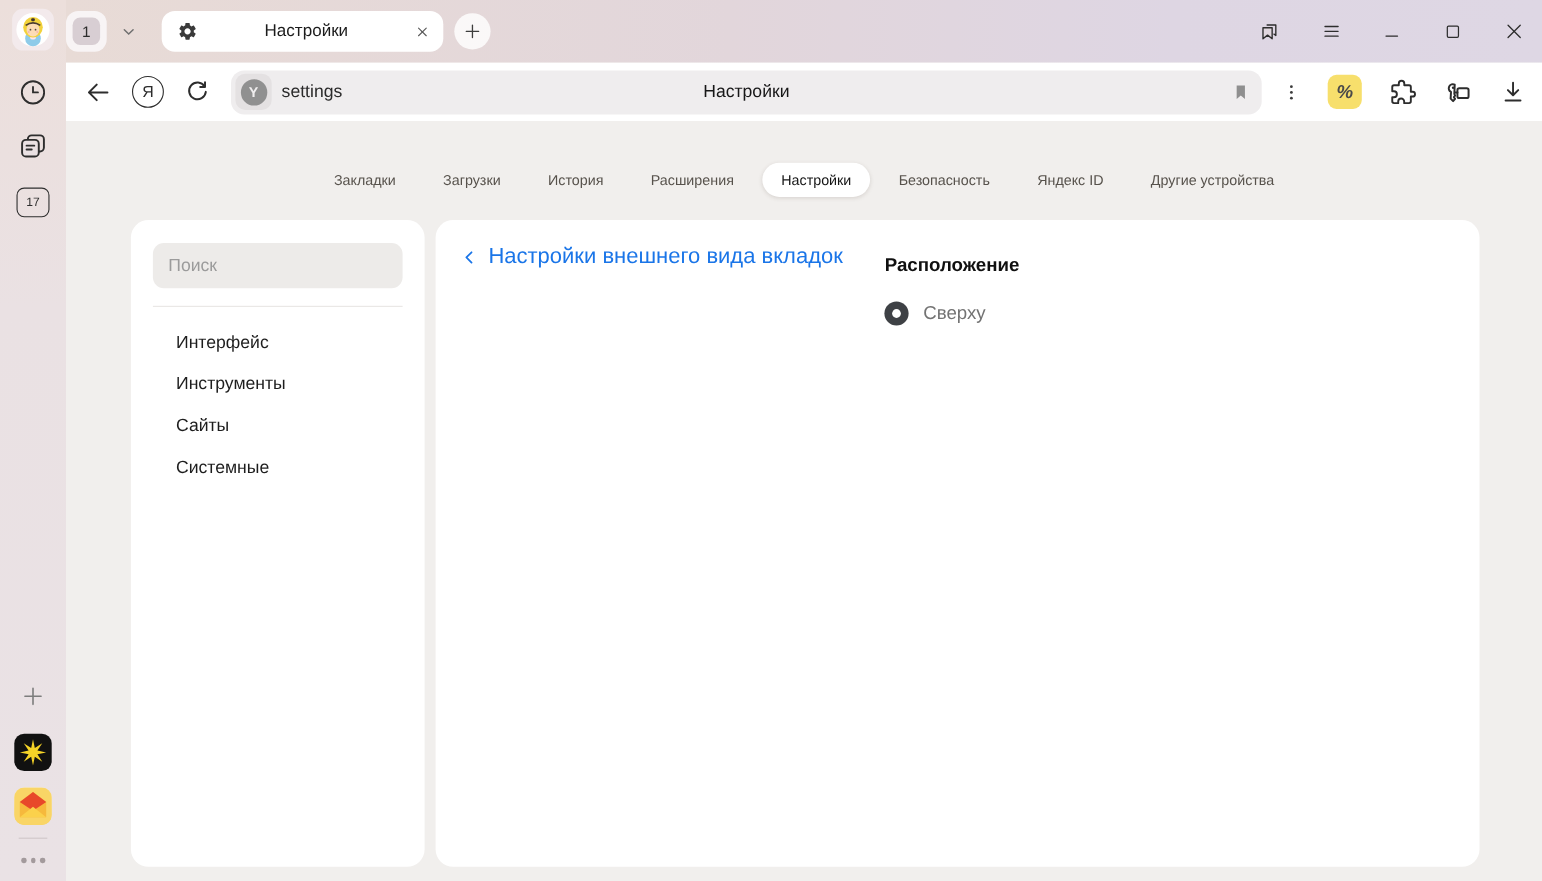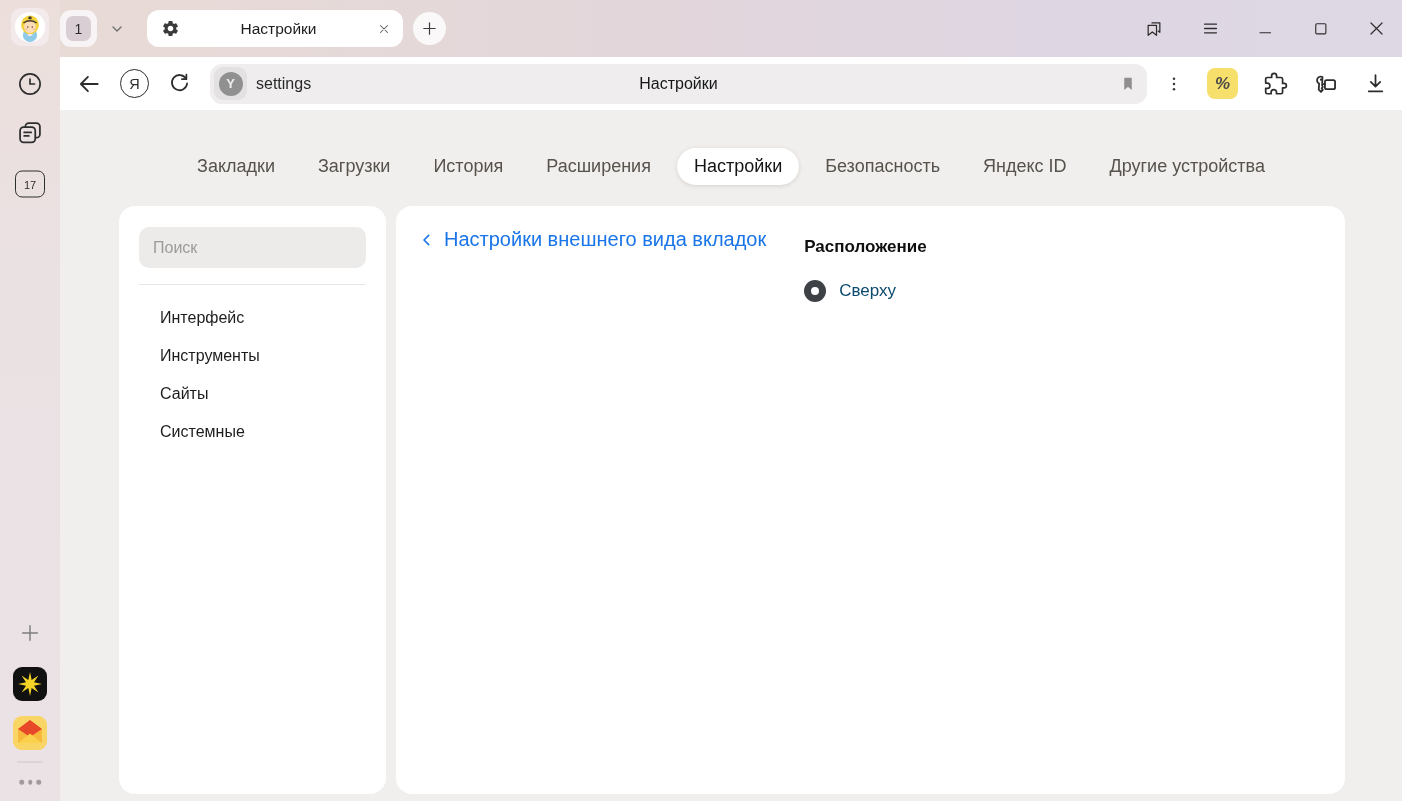--- a/index.html
+++ b/index.html
@@ -96,21 +96,21 @@
     display:flex; align-items:center; justify-content:center;
     font-size:17px; font-weight:700; font-style:italic; color:#4a4a4a;
   }
 
   
   .page { position:absolute; left:60px; top:110px; width:1342px; height:691px; }
   .nav-tabs {
     margin-top:38px; display:flex; justify-content:center; align-items:center; gap:9px;
   }
   .nav-tab {
-    padding:8px 17px; font-size:18px; color:#57524c; border-radius:19px; white-space:nowrap;
+    padding:8px 17px; font-size:13px; color:#57524c; border-radius:19px; white-space:nowrap;
   }
   .nav-tab.active {
     background:#ffffff; color:#141414; box-shadow:0 1px 4px rgba(90,70,60,.18);
   }
 
   .cards { display:flex; gap:10px; margin:21px 57px 0 59px; height:588px; }
   .card { background:#ffffff; border-radius:16px; }
   .settings-panel { width:267px; flex:none; padding-top:21px; }
   .search-box {
     margin:0 20px; height:41px; border-radius:10px; background:#edebe9;
@@ -134,21 +134,21 @@
   .section-title { font-size:17px; font-weight:700; color:#101010; }
   .radio-group { margin-top:19px; }
   .radio-row { display:flex; align-items:center; gap:13px; height:30px; margin-bottom:10px; }
   .radio-circle { width:22px; height:22px; border-radius:50%; flex:none; position:relative; }
   .radio-circle.checked { background:#3e4145; }
   .radio-circle.checked::after {
     content:""; position:absolute; left:50%; top:50%; transform:translate(-50%,-50%);
     width:8px; height:8px; border-radius:50%; background:#ffffff;
   }
   .radio-circle.unchecked { background:#ffffff; border:1.5px solid #d8d8d8; }
-  .radio-label { font-size:17px; color:#0c4a6e; }
+  .radio-label { font-size:17px; color:#737373; }
 </style>
 </head>
 <body>
 
 <div class="left-rail">
   <div class="rail-item avatar-btn">
     <svg width="32" height="32" viewBox="0 0 36 36">
       <circle cx="18" cy="18" r="17" fill="#ffffff"></circle>
       <circle cx="18" cy="27" r="8" fill="#8ecbe9"></circle>
       <rect x="15" y="22" width="6" height="6" rx="2" fill="#fde6ea"></rect>

